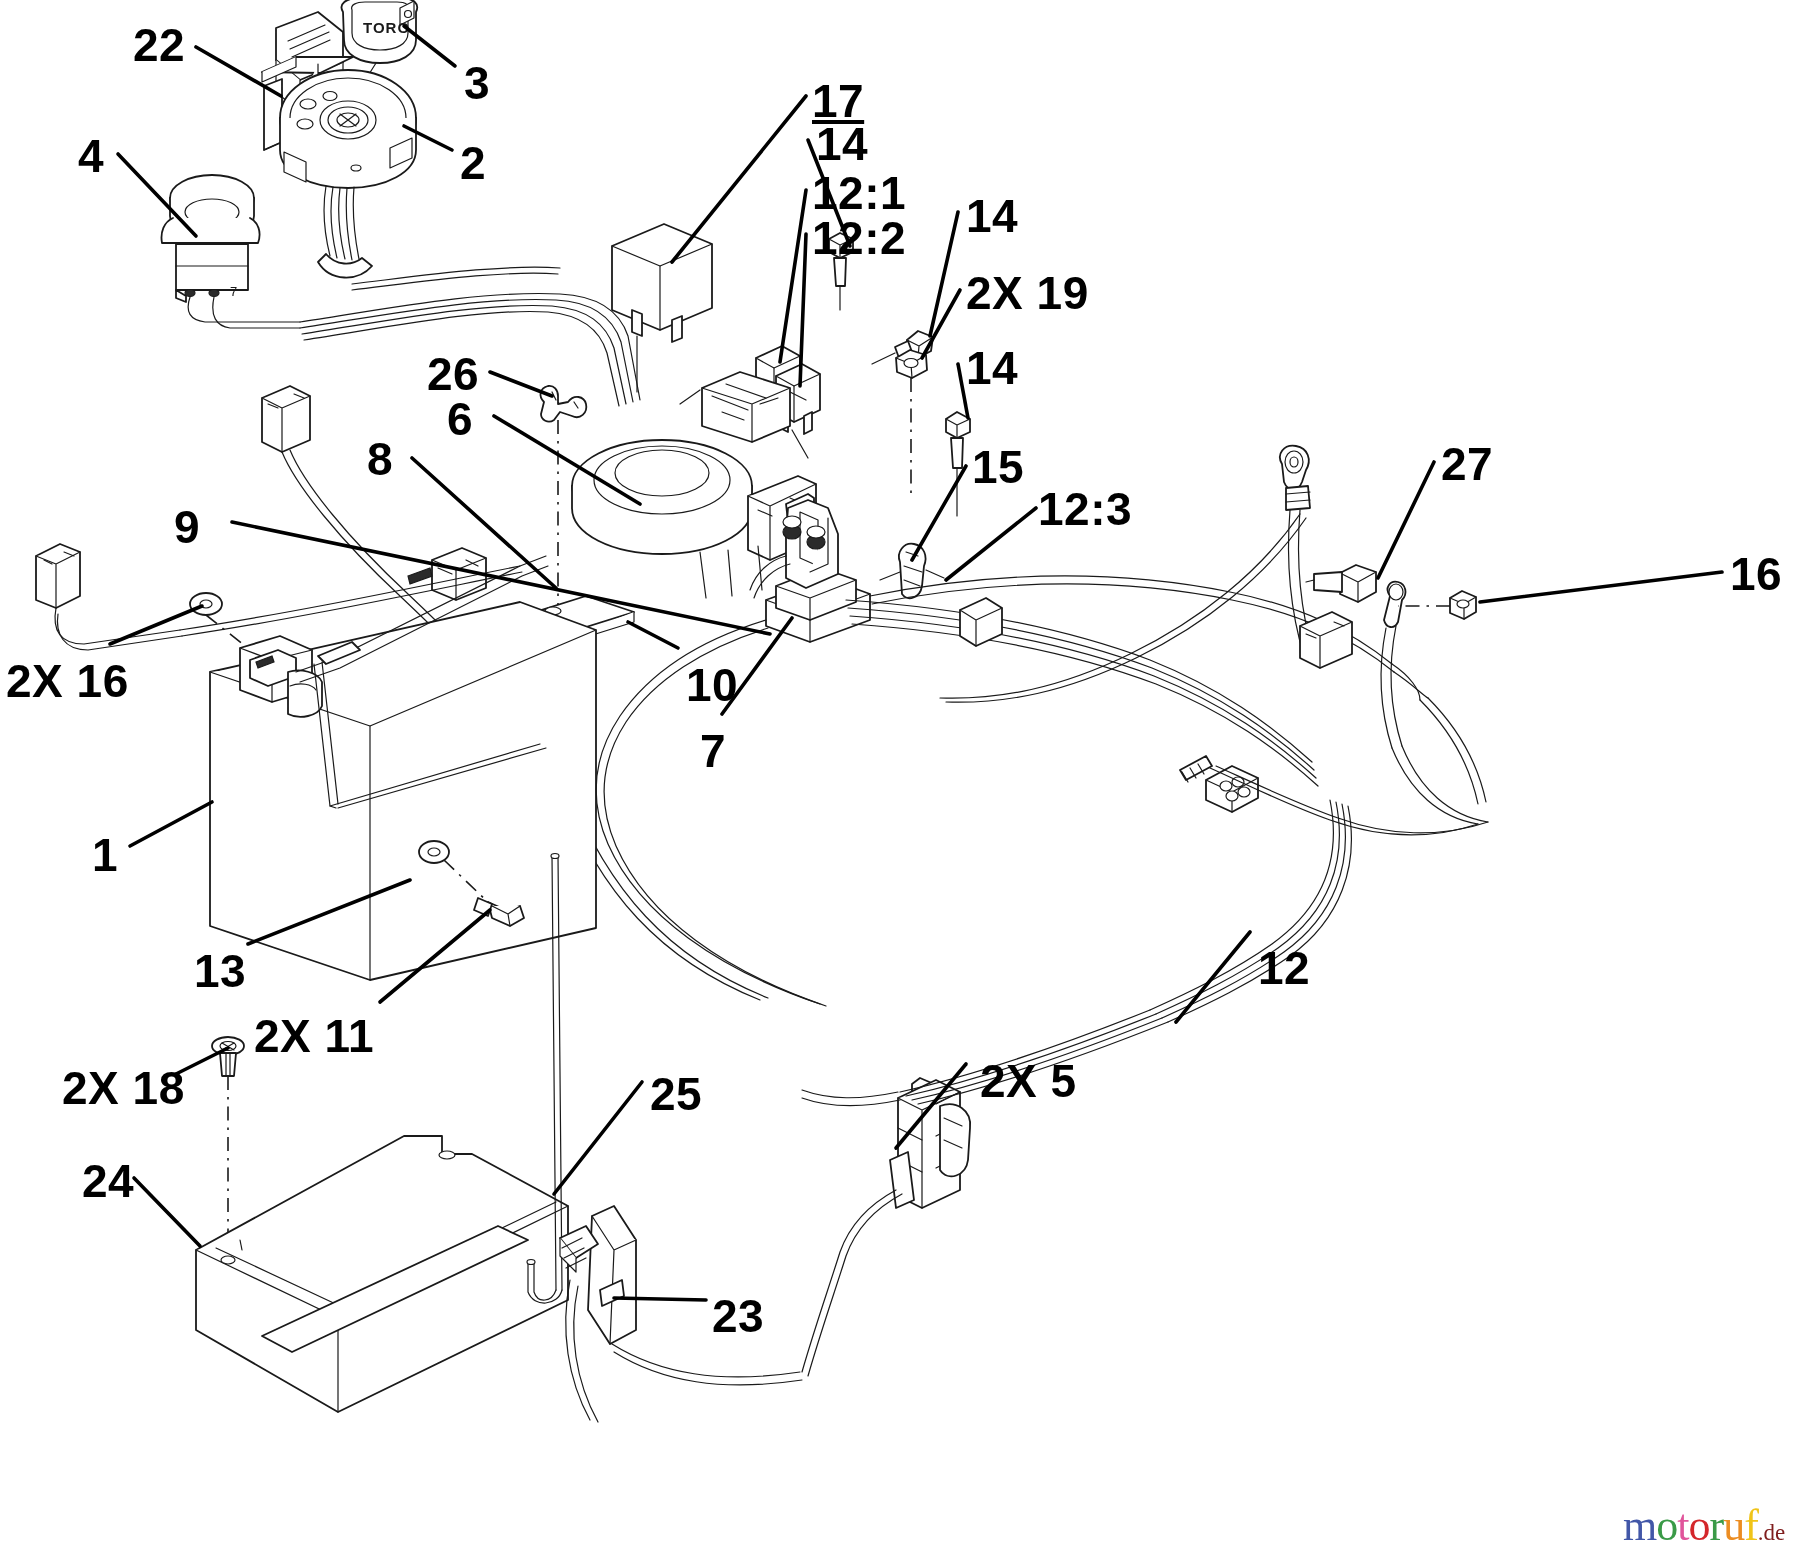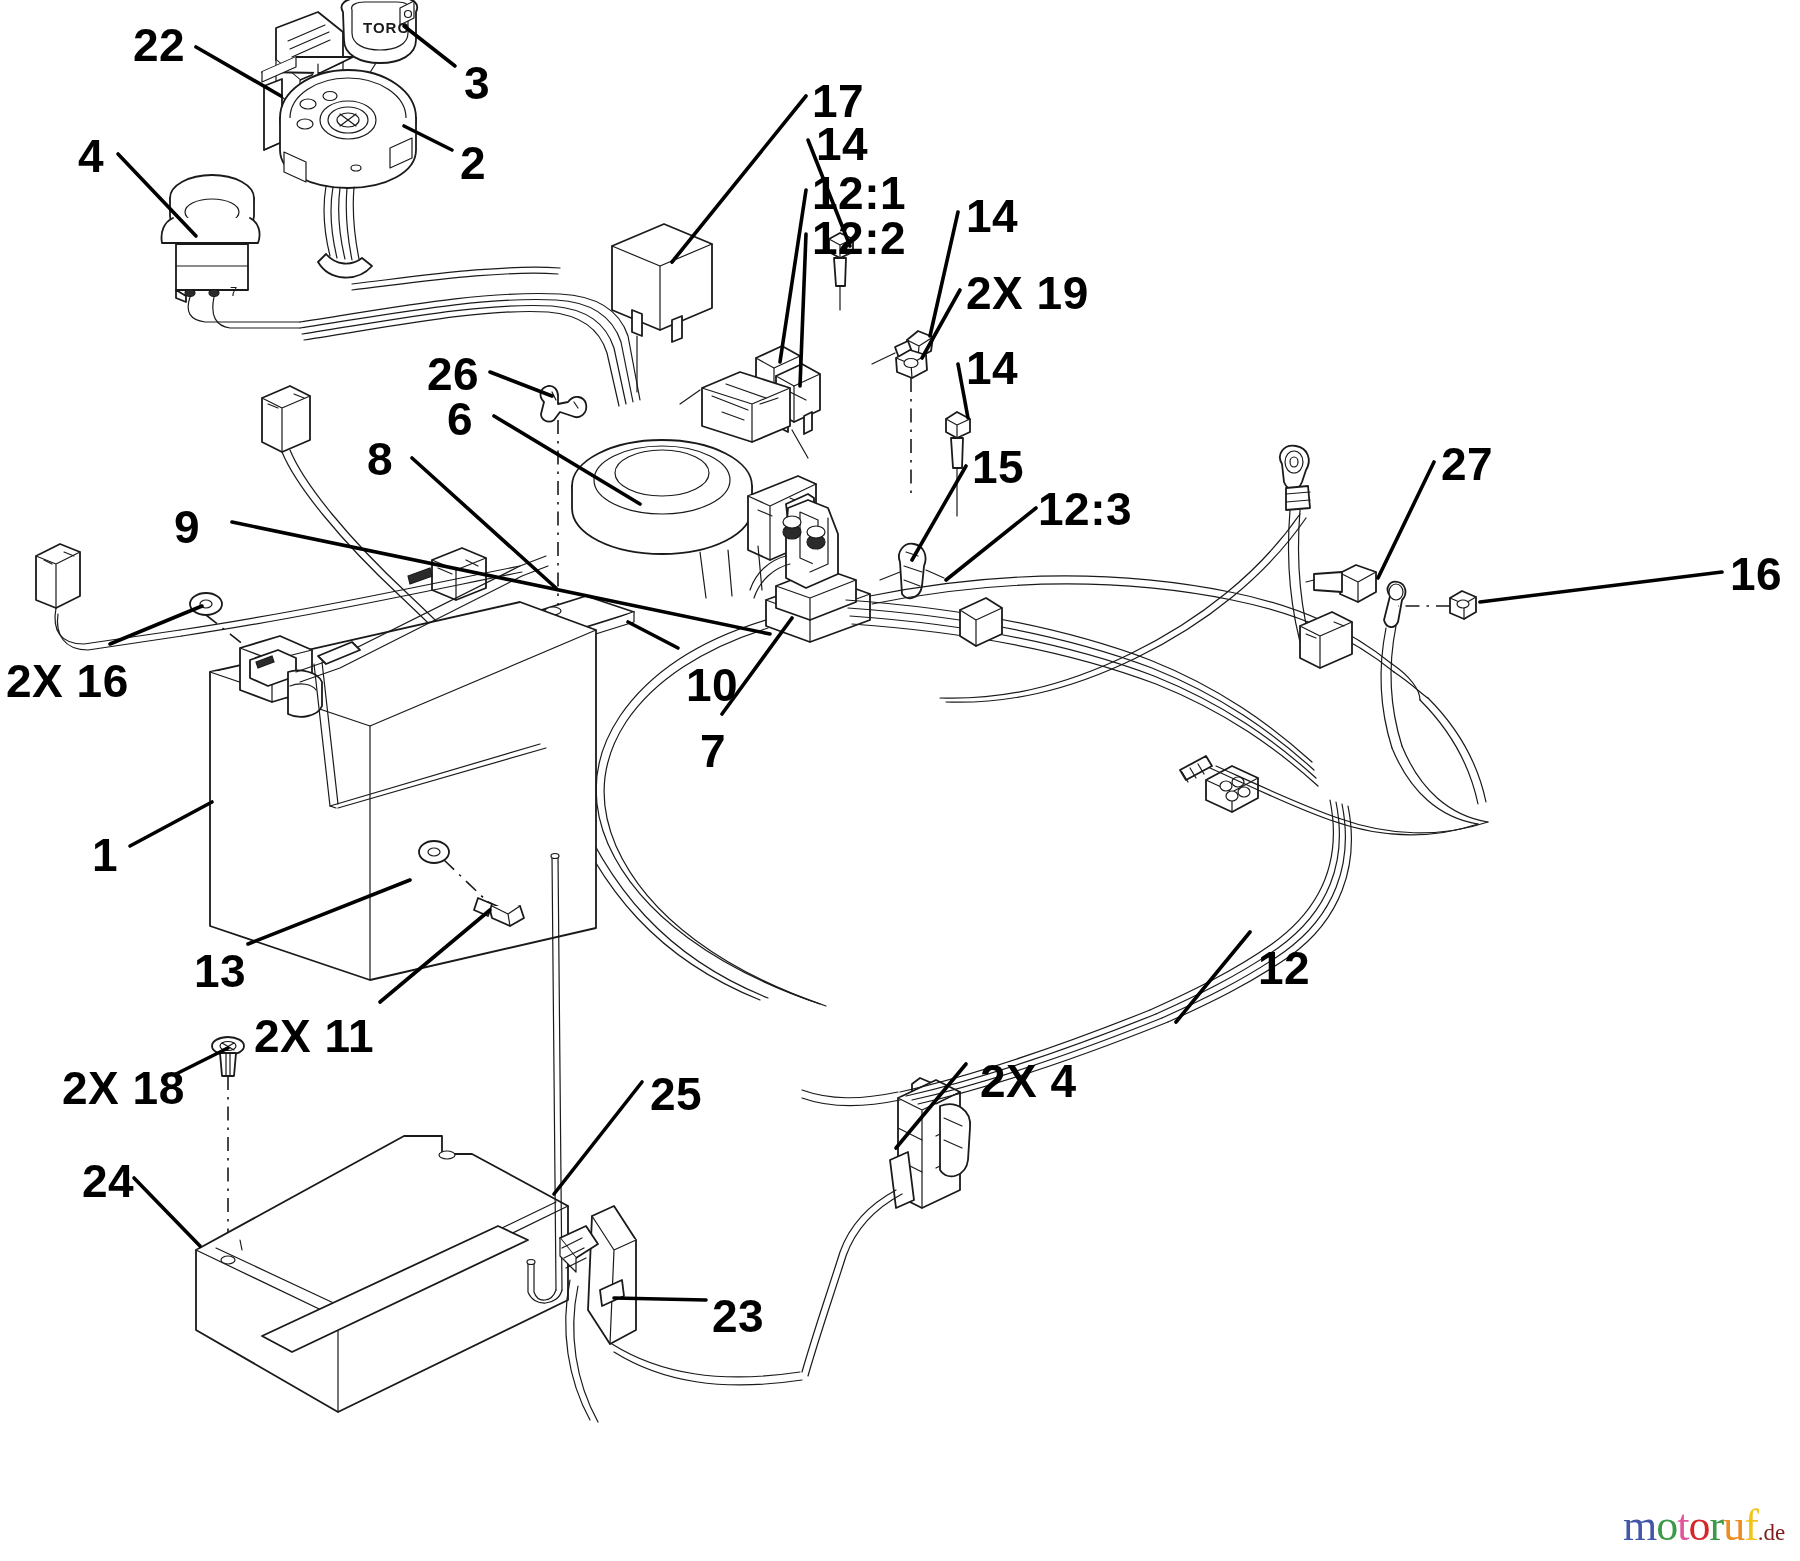--- a/index.html
+++ b/index.html
@@ -468,21 +468,21 @@
       <path class="lead" d="M134 1178 L200 1246"></path>
       <path class="lead" d="M706 1300 L614 1298"></path>
     </g>
   </svg>
 
   <div id="callout-layer">
       <div class="callout" style="left: 133px; top: 22px;">22</div>
       <div class="callout" style="left: 464px; top: 60px;">3</div>
       <div class="callout" style="left: 460px; top: 140px;">2</div>
       <div class="callout" style="left: 78px; top: 133px;">4</div>
-      <div class="callout" style="left: 812px; top: 78px;">17</div>
+      <div class="callout" style="left: 812px; top: 78px; text-decoration: underline;">17</div>
       <div class="callout" style="left: 816px; top: 121px;">14</div>
       <div class="callout" style="left: 812px; top: 170px;">12:1</div>
       <div class="callout" style="left: 812px; top: 215px;">12:2</div>
       <div class="callout" style="left: 966px; top: 193px;">14</div>
       <div class="callout" style="left: 966px; top: 270px;">2X 19</div>
       <div class="callout" style="left: 966px; top: 345px;">14</div>
       <div class="callout" style="left: 972px; top: 444px;">15</div>
       <div class="callout" style="left: 1038px; top: 486px;">12:3</div>
       <div class="callout" style="left: 1441px; top: 441px;">27</div>
       <div class="callout" style="left: 1730px; top: 551px;">16</div>
@@ -490,21 +490,21 @@
       <div class="callout" style="left: 447px; top: 396px;">6</div>
       <div class="callout" style="left: 367px; top: 436px;">8</div>
       <div class="callout" style="left: 174px; top: 504px;">9</div>
       <div class="callout" style="left: 6px; top: 658px;">2X 16</div>
       <div class="callout" style="left: 686px; top: 662px;">10</div>
       <div class="callout" style="left: 700px; top: 728px;">7</div>
       <div class="callout" style="left: 92px; top: 832px;">1</div>
       <div class="callout" style="left: 194px; top: 948px;">13</div>
       <div class="callout" style="left: 254px; top: 1013px;">2X 11</div>
       <div class="callout" style="left: 1258px; top: 945px;">12</div>
-      <div class="callout" style="left: 980px; top: 1058px;">2X  4</div>
+      <div class="callout" style="left: 980px; top: 1058px;">2X  5</div>
       <div class="callout" style="left: 62px; top: 1065px;">2X 18</div>
       <div class="callout" style="left: 650px; top: 1071px; text-align: center;">25</div>
       <div class="callout" style="left: 82px; top: 1158px;">24</div>
       <div class="callout" style="left: 712px; top: 1293px;">23</div>
     </div>
 
   <div class="wm" id="watermark" style="left: 1623px; top: 1500px;"><span style="color: rgb(66, 87, 168);">m</span><span style="color: rgb(58, 154, 71);">o</span><span style="color: rgb(224, 85, 155);">t</span><span style="color: rgb(212, 39, 43);">o</span><span style="color: rgb(58, 154, 71);">r</span><span style="color: rgb(236, 141, 34);">u</span><span style="color: rgb(240, 196, 25);">f</span><span class="suffix">.de</span></div>
 
 </div>
 

